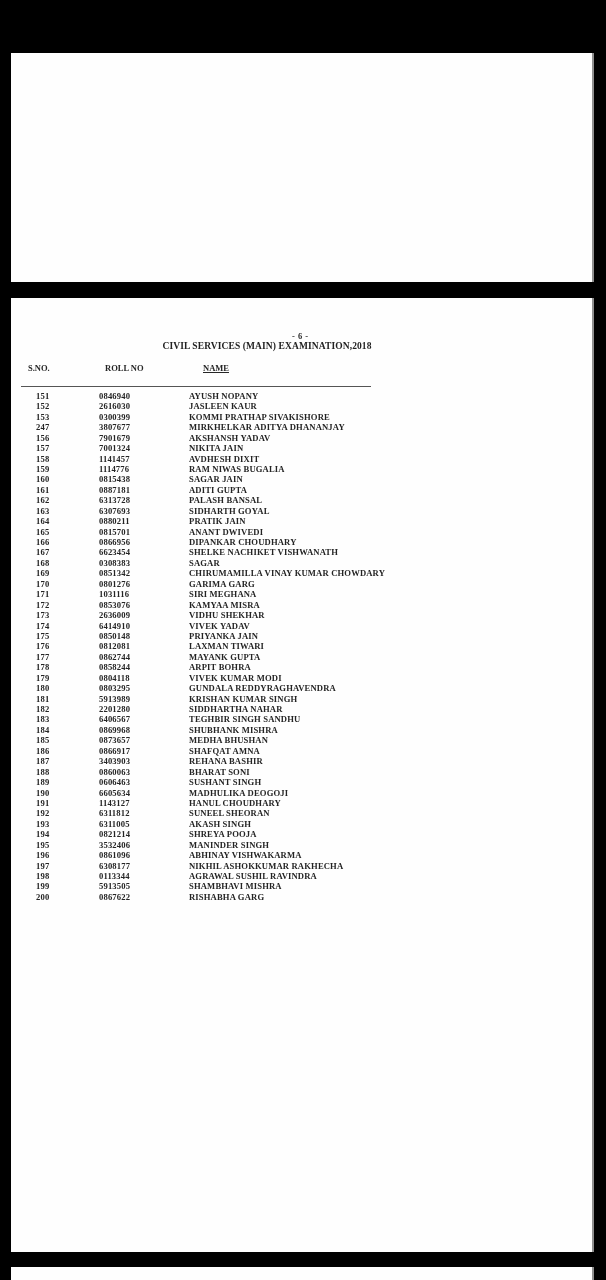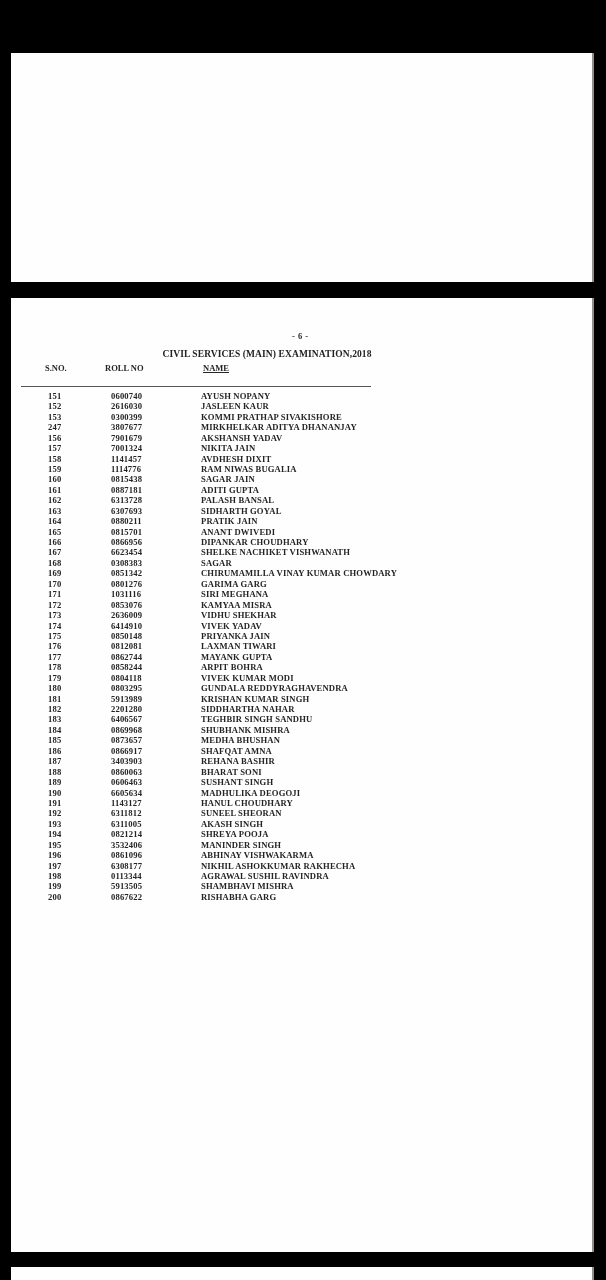--- a/index.html
+++ b/index.html
@@ -25,56 +25,56 @@
     position: absolute;
     top: 33px; left: 281px;
     font-size: 8.5px;
     font-weight: 600;
     color: #2a2a2a;
     letter-spacing: 0.5px;
     white-space: nowrap;
   }
   .doc-title {
     position: absolute;
-    top: 51px; left: 56px;
+    top: 43px; left: 56px;
     width: 400px;
     text-align: center;
     font-size: 9.5px;
     font-weight: 700;
     color: #222;
     letter-spacing: 0.1px;
     white-space: nowrap;
   }
   .col-head {
     position: absolute;
     top: 65px;
     font-size: 8.5px;
     font-weight: 600;
     color: #262626;
     white-space: nowrap;
   }
-  .col-head.sno  { left: 34px; }
+  .col-head.sno  { left: 17px; }
   .col-head.roll { left: 94px; }
   .col-head.name { left: 192px; text-decoration: underline; }
 
   .header-rule {
     position: absolute;
     top: 88px; left: 10px;
     width: 350px;
     border-top: 1.5px solid #555;
   }
 
   .rows {
     position: absolute;
     top: 93px; left: 0; right: 0;
   }
   .row {
     display: grid;
     grid-template-columns: 63px 90px 1fr;
-    padding-left: 37px;
+    padding-left: 25px;
     height: 10.45px;
     align-items: center;
     font-size: 8.6px;
     font-weight: 600;
     color: #242424;
     letter-spacing: 0.15px;
     white-space: nowrap;
     line-height: 1;
   }
   .row span { display: block; }
@@ -92,21 +92,21 @@
 
     <div class="col-head sno">S.NO.</div>
     <div class="col-head roll">ROLL NO</div>
     <div class="col-head name">NAME</div>
 
     <div class="header-rule"></div>
 
     <div class="rows">
   <div class="row">
     <span class="c-sno">151</span>
-    <span class="c-roll">0600740</span>
+    <span class="c-roll">0846940</span>
     <span class="c-name">AYUSH NOPANY</span>
   </div>
 
   <div class="row">
     <span class="c-sno">152</span>
     <span class="c-roll">2616030</span>
     <span class="c-name">JASLEEN KAUR</span>
   </div>
 
   <div class="row">

